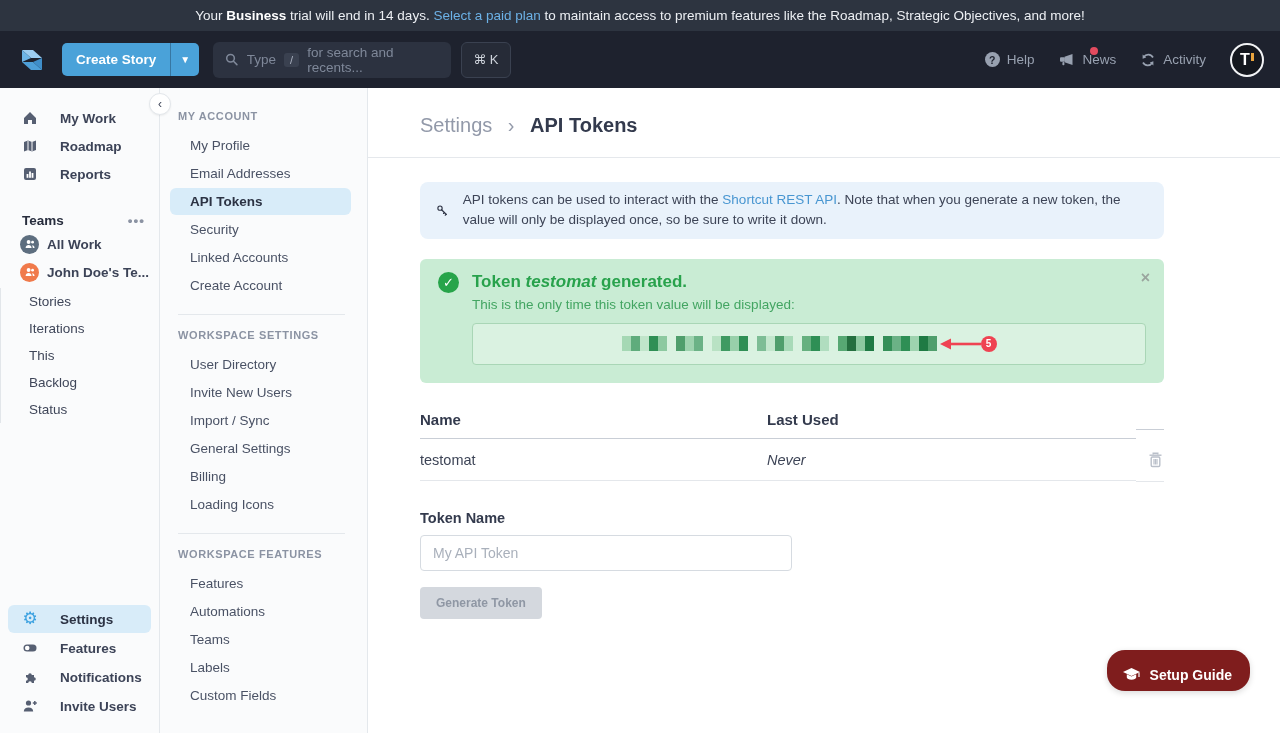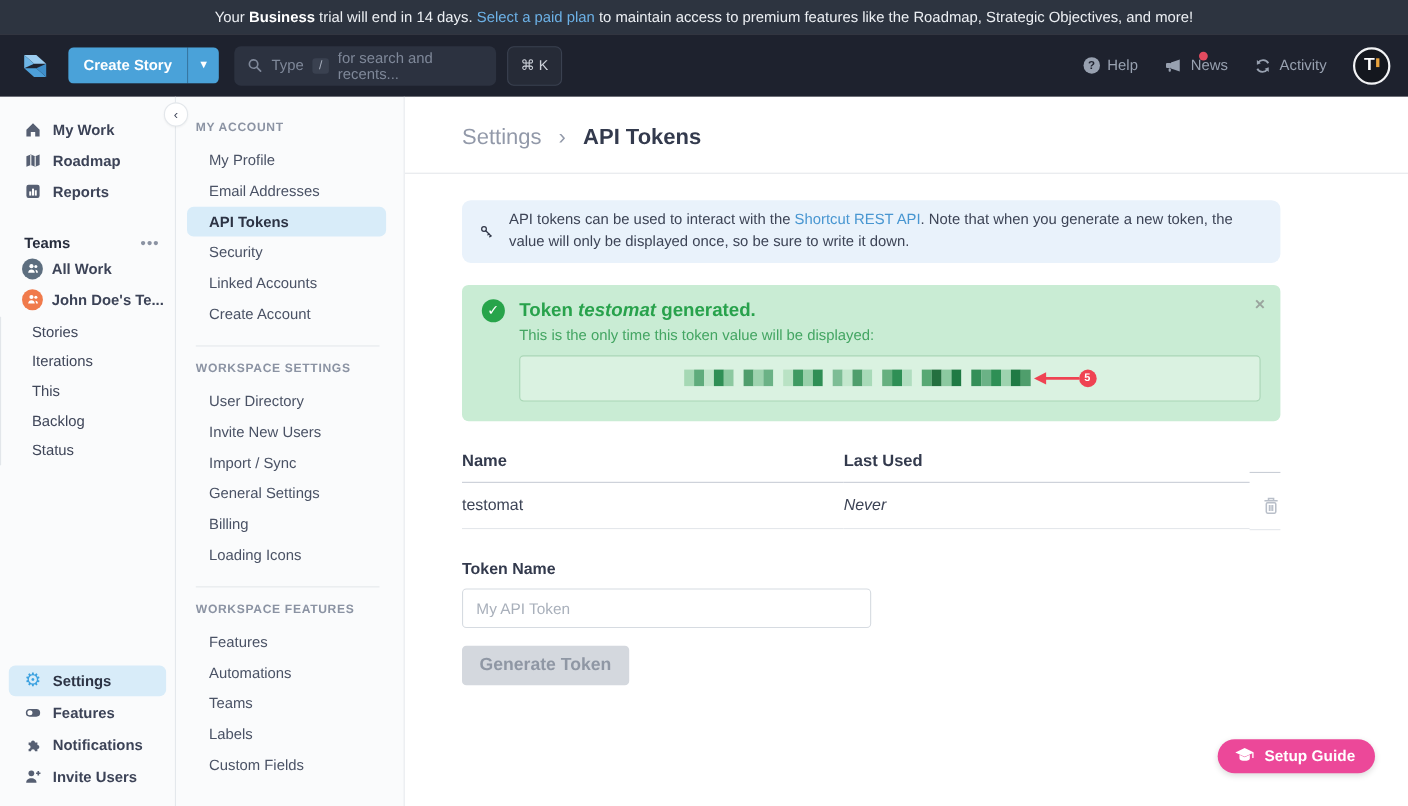--- a/index.html
+++ b/index.html
@@ -26,21 +26,21 @@
   .news-dot { position:absolute; top:-4px; left:32px; width:8px; height:8px; border-radius:50%; background:#e34b5f; }
   .avatar { width:34px; height:34px; border-radius:50%; background:#14171e; border:2px solid #f2f3f5; display:flex; align-items:center; justify-content:center; position:relative; cursor:pointer; }
   .avatar .t { color:#fff; font-weight:700; font-size:16px; margin-left:-4px; }
   .avatar .tick { position:absolute; right:8px; top:8px; width:3px; height:8px; background:#e8a33d; }
 
   
   .app-body { display:flex; height:645px; position:relative; }
 
   
   .side1 { width:160px; background:#fafbfc; border-right:1px solid #e4e8ec; padding-top:16px; display:flex; flex-direction:column; flex:0 0 auto; }
-  .s1-item { display:flex; align-items:center; gap:10px; padding:5px 8px 5px 22px; font-size:13.5px; font-weight:700; color:#3c4357; cursor:pointer; height:28px; }
+  .s1-item { display:flex; align-items:center; gap:22px; padding:5px 8px 5px 22px; font-size:13.5px; font-weight:700; color:#3c4357; cursor:pointer; height:28px; }
   .s1-item svg, .s1-item .gear { flex:0 0 auto; }
   .teams-hd { display:flex; align-items:center; justify-content:space-between; margin-top:22px; padding:0 14px 0 22px; font-size:13.5px; font-weight:700; color:#272d3d; height:20px; }
   .dots { color:#8b93a3; letter-spacing:1px; cursor:pointer; font-weight:700; }
   .team-item { display:flex; align-items:center; gap:8px; padding:5px 8px 5px 20px; font-size:13.5px; font-weight:700; color:#3c4357; cursor:pointer; height:28px; white-space:nowrap; overflow:hidden; }
   .tavatar { width:19px; height:19px; border-radius:50%; display:flex; align-items:center; justify-content:center; flex:0 0 auto; }
   .tavatar.gray { background:#5d6e7f; } .tavatar.orange { background:#f07a4b; }
   .sub-list { border-left:1px solid #e2e6ea; padding-left:28px; margin-top:2px; }
   .sub-item { font-size:13.5px; color:#3f4659; padding:6px 0; cursor:pointer; }
   .s1-bottom { margin-top:auto; padding-bottom:12px; }
   .s1-bottom .s1-item { padding-left:14px; margin:1px 8px; border-radius:6px; }
@@ -88,23 +88,23 @@
   .t-row { display:grid; grid-template-columns:347px 1fr 28px; align-items:center; }
   .t-head { font-size:15px; font-weight:700; color:#333a4d; padding:6px 0 10px; border-bottom:1px solid #c9ced6; }
   .t-cell { font-size:14.5px; color:#3d4456; padding:12px 0; border-bottom:1px solid #e4e7eb; }
   .t-cell.italic { font-style:italic; }
   .t-cell.icon-cell { display:flex; justify-content:flex-end; cursor:pointer; }
 
   .form { margin-top:28px; }
   .form-label { font-size:14.5px; font-weight:700; color:#333a4d; }
   .form-input { margin-top:9px; width:372px; height:36px; border:1px solid #d6dbe1; border-radius:4px; padding:0 12px; font-size:14px; color:#3d4456; font-family:inherit; background:#fff; }
   .form-input::placeholder { color:#a9b0bb; }
-  .btn-generate { margin-top:16px; background:#d4d8de; color:#8f97a4; border:none; border-radius:4px; padding:9px 16px; font-size:16px; font-weight:700; font-family:inherit; cursor:pointer; }
-
-  .setup-guide { position:absolute; right:30px; bottom:30px; background:#ec4899; color:#fff; border-radius:18px; padding:7px 18px 8px 15px; font-size:14px; font-weight:700; display:flex; align-items:center; gap:9px; cursor:pointer; box-shadow:0 2px 6px rgba(0,0,0,.15); }
+  .btn-generate { margin-top:16px; background:#d4d8de; color:#8f97a4; border:none; border-radius:4px; padding:9px 16px; font-size:12px; font-weight:700; font-family:inherit; cursor:pointer; }
+
+  .setup-guide { position:absolute; right:30px; bottom:42px; background:#7f1d1d; color:#fff; border-radius:18px; padding:17px 18px 8px 15px; font-size:14px; font-weight:700; display:flex; align-items:center; gap:9px; cursor:pointer; box-shadow:0 2px 6px rgba(0,0,0,.15); }
 </style>
 </head>
 <body>
 
 <div class="trial-banner"><span>Your </span><b>Business</b><span> trial will end in 14 days. </span><a>Select a paid plan</a><span> to maintain access to premium features like the Roadmap, Strategic Objectives, and more!</span></div>
 
 <div class="navbar">
   <svg class="logo" viewBox="0 0 32 32">
     <polygon points="6,6 17,6 26,14 15,14" fill="#9ccdf0"></polygon>
     <polygon points="6,18 17,18 26,26 15,26" fill="#4d9fd8"></polygon>

